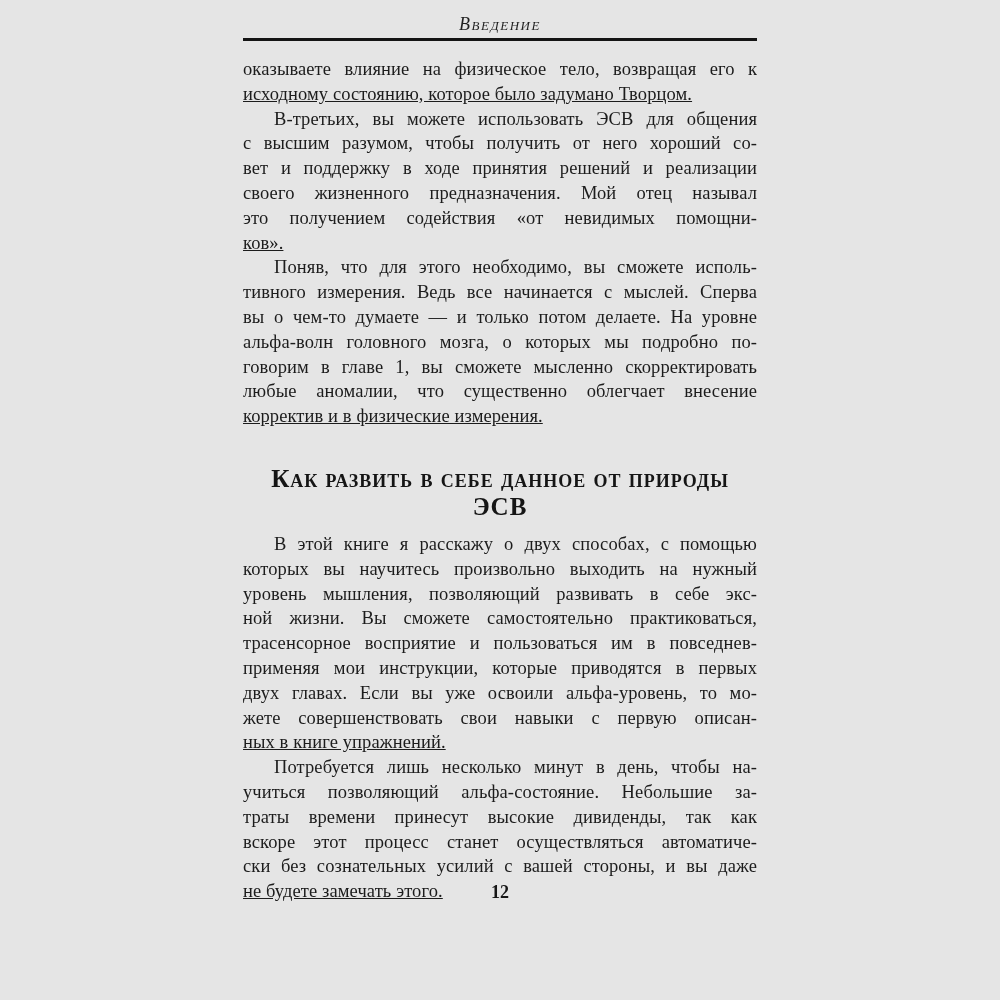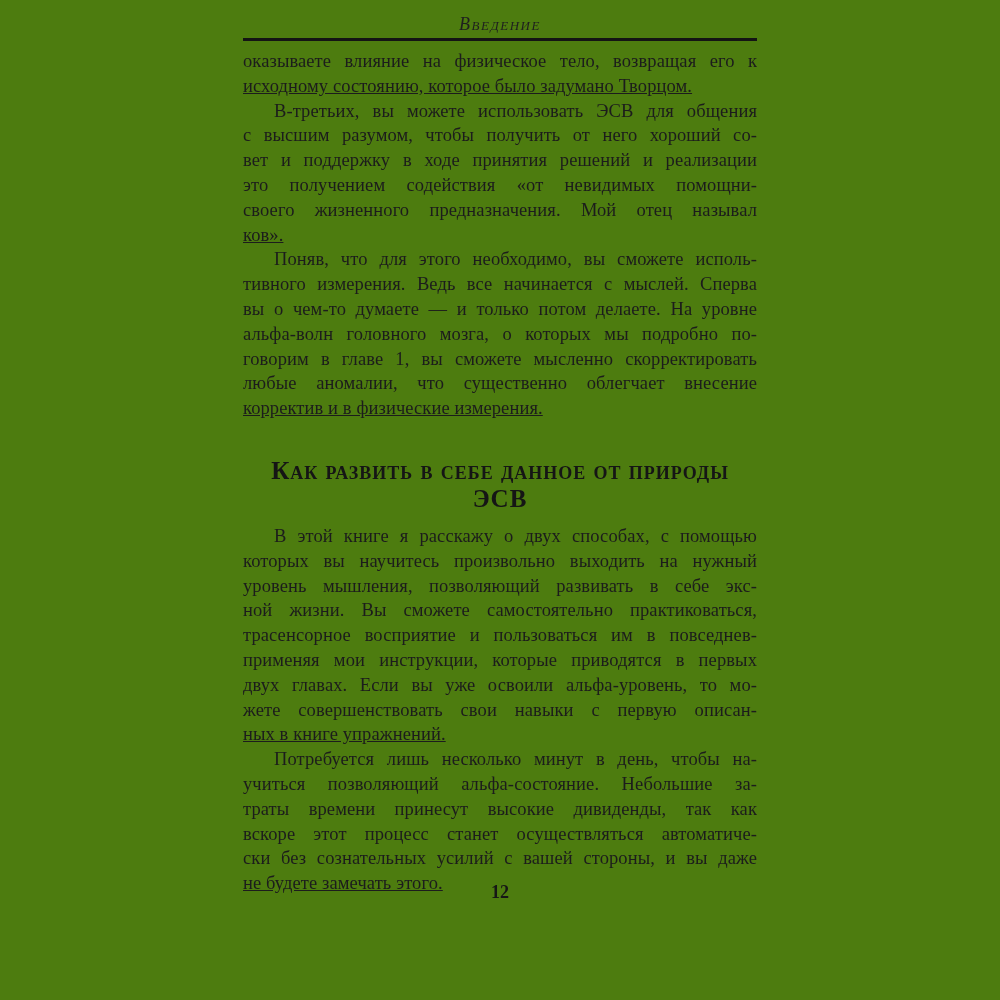--- a/index.html
+++ b/index.html
@@ -1,20 +1,20 @@
 <!DOCTYPE html>
 <html><head>
   <meta charset="utf-8">
   <style>
     html, body { margin: 0; padding: 0; background: #ffffff; }
     .page {
       position: relative;
       width: 1000px;
       height: 1000px;
-      background: #4d7c0f;
+      background: #e5e5e5;
       font-family: "Liberation Serif", serif;
       color: #1c1c1c;
       overflow: hidden;
     }
     .content {
       position: absolute;
       left: 243px;
       top: 13px;
       width: 514px;
     }
@@ -26,21 +26,21 @@
       line-height: 22px;
       letter-spacing: 1.5px;
       color: #1f1f1f;
     }
     .rule {
       height: 3px;
       background: #141414;
       margin-top: 3px;
     }
     .body-text {
-      margin-top: 8px;
+      margin-top: 16px;
       font-size: 18.5px;
       line-height: 24.8px;
       letter-spacing: 0.1px;
     }
     .para { margin: 0; padding: 0; }
     .line {
       text-align: justify;
       text-align-last: justify;
       white-space: normal;
     }
@@ -81,22 +81,22 @@
 
       <div class="para">
         <div class="line">оказываете влияние на физическое тело, возвращая его к</div>
         <div class="line para-end">исходному состоянию, которое было задумано Творцом.</div>
       </div>
 
       <div class="para">
         <div class="line first-indent">В-третьих, вы можете использовать ЭСВ для общения</div>
         <div class="line">с высшим разумом, чтобы получить от него хороший со-</div>
         <div class="line">вет и поддержку в ходе принятия решений и реализации</div>
+        <div class="line">своего жизненного предназначения. Мой отец называл</div>
         <div class="line">это получением содействия «от невидимых помощни-</div>
-        <div class="line">своего жизненного предназначения. Мой отец называл</div>
         <div class="line para-end">ков».</div>
       </div>
 
       <div class="para">
         <div class="line first-indent">Поняв, что для этого необходимо, вы сможете исполь-</div>
         <div class="line">тивного измерения. Ведь все начинается с мыслей. Сперва</div>
         <div class="line">вы о чем-то думаете — и только потом делаете. На уровне</div>
         <div class="line">альфа-волн головного мозга, о которых мы подробно по-</div>
         <div class="line">говорим в главе 1, вы сможете мысленно скорректировать</div>
         <div class="line">любые аномалии, что существенно облегчает внесение</div>

